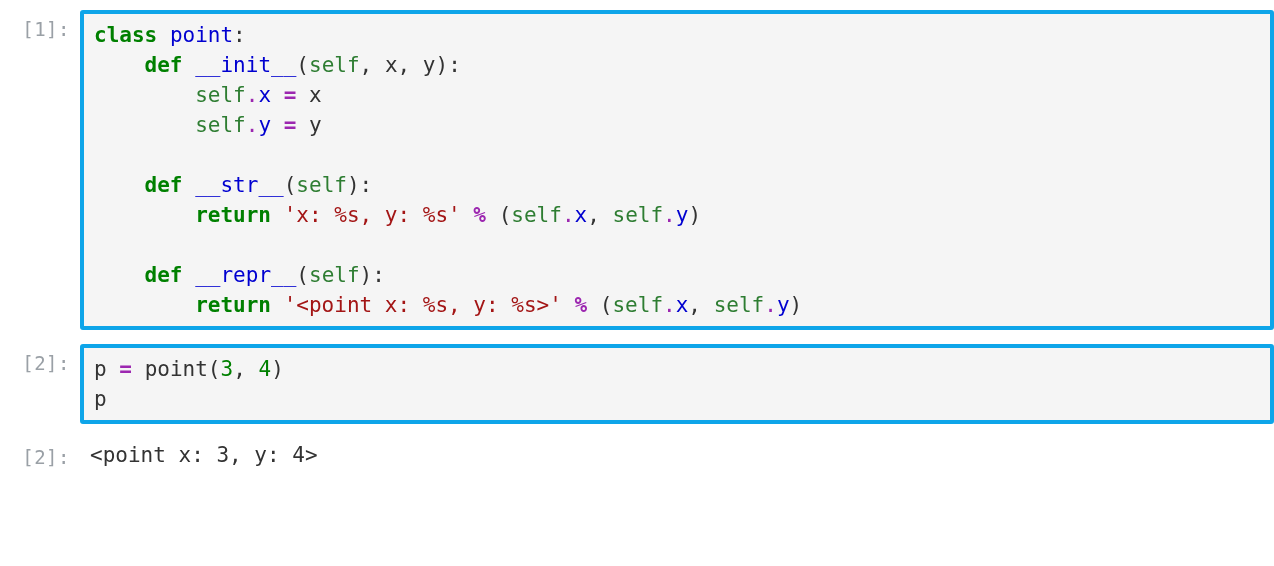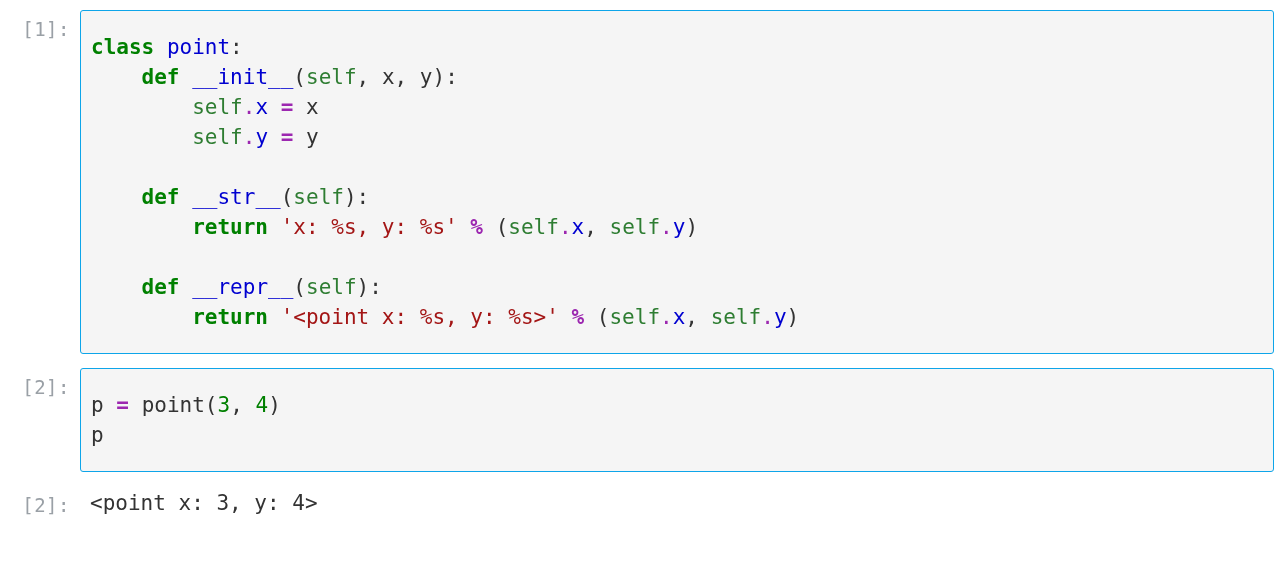--- a/index.html
+++ b/index.html
@@ -25,23 +25,23 @@
     color: #9aa0a6;
     font-size: 19px;
     line-height: 30px;
     letter-spacing: 0.5px;
     user-select: none;
     padding-top: 4px;
   }
   .code-area {
     flex: 1 1 auto;
     background: #f5f5f5;
-    border: 1px solid #0ea5e9;
+    border: 4px solid #0ea5e9;
     border-radius: 3px;
-    padding: 21px 10px;
+    padding: 6px 10px;
     overflow-x: auto;
   }
   .output-area {
     flex: 1 1 auto;
     padding: 2px 10px;
     margin-right: 4px;
   }
   pre.code {
     margin: 0;
     font-family: inherit;

